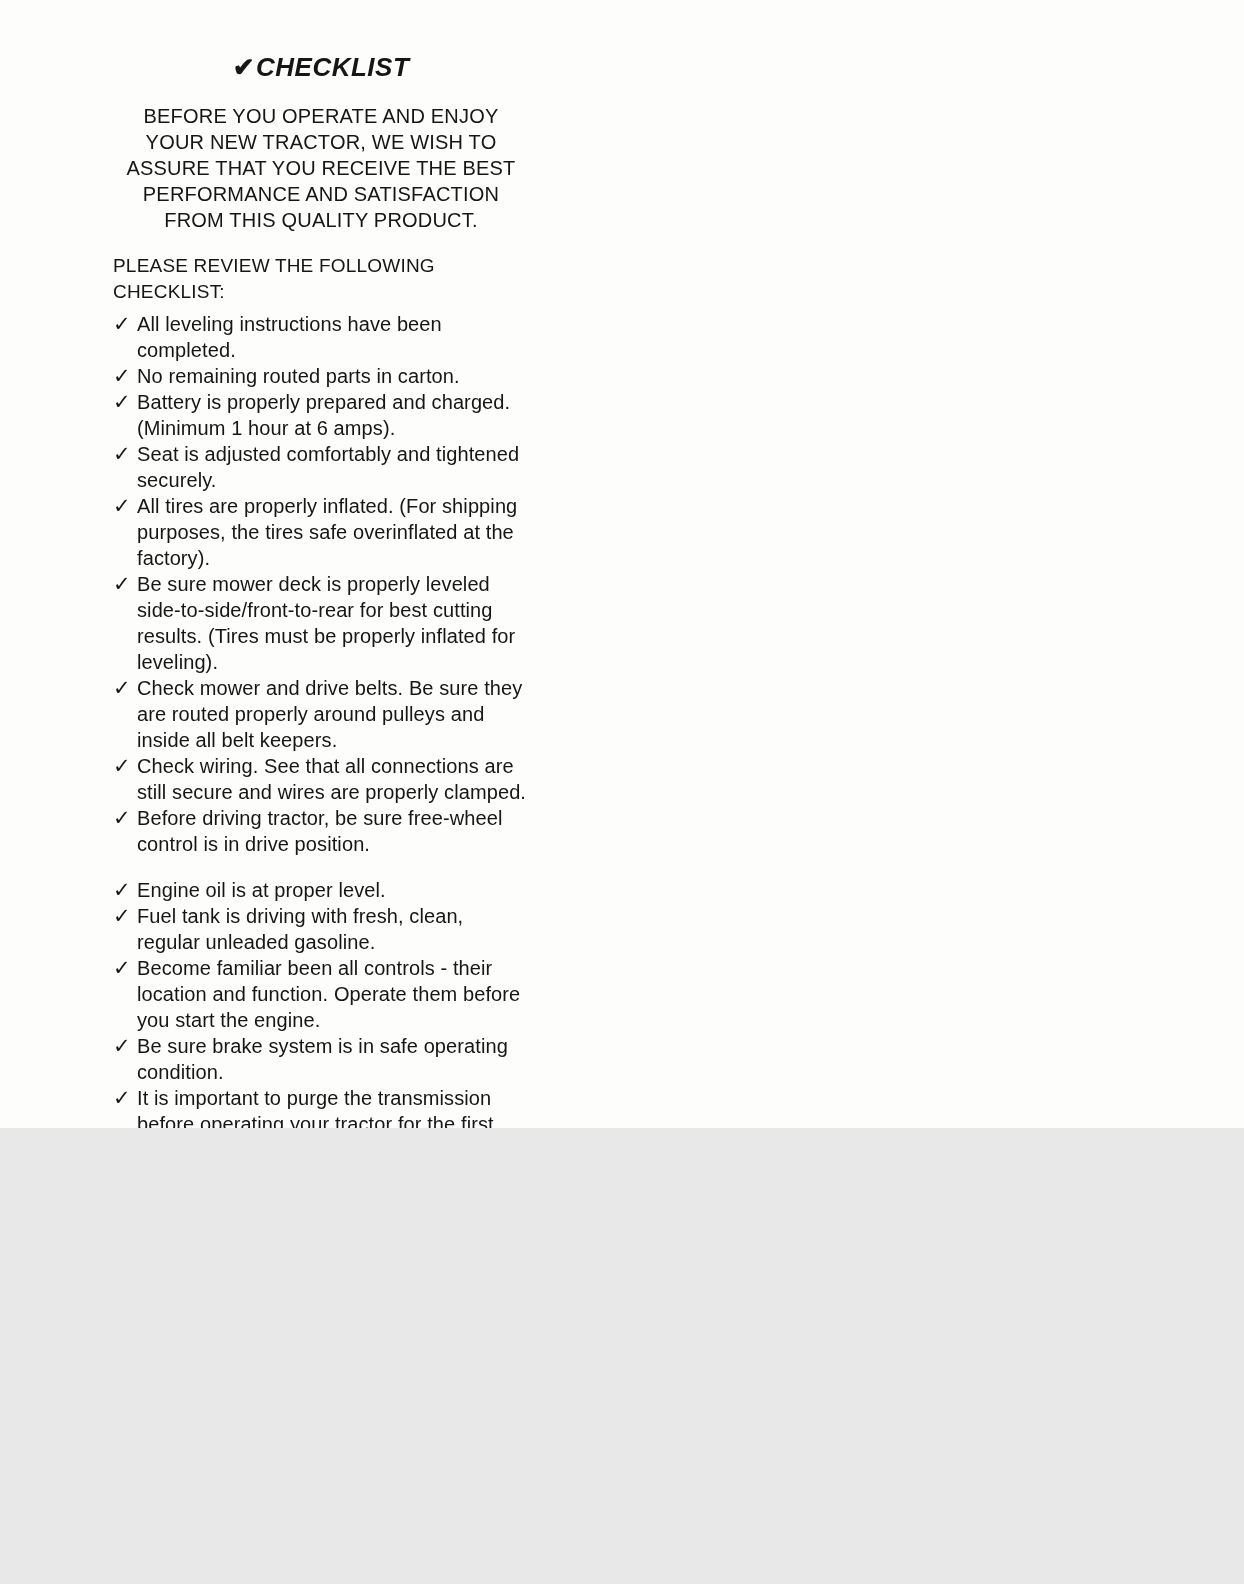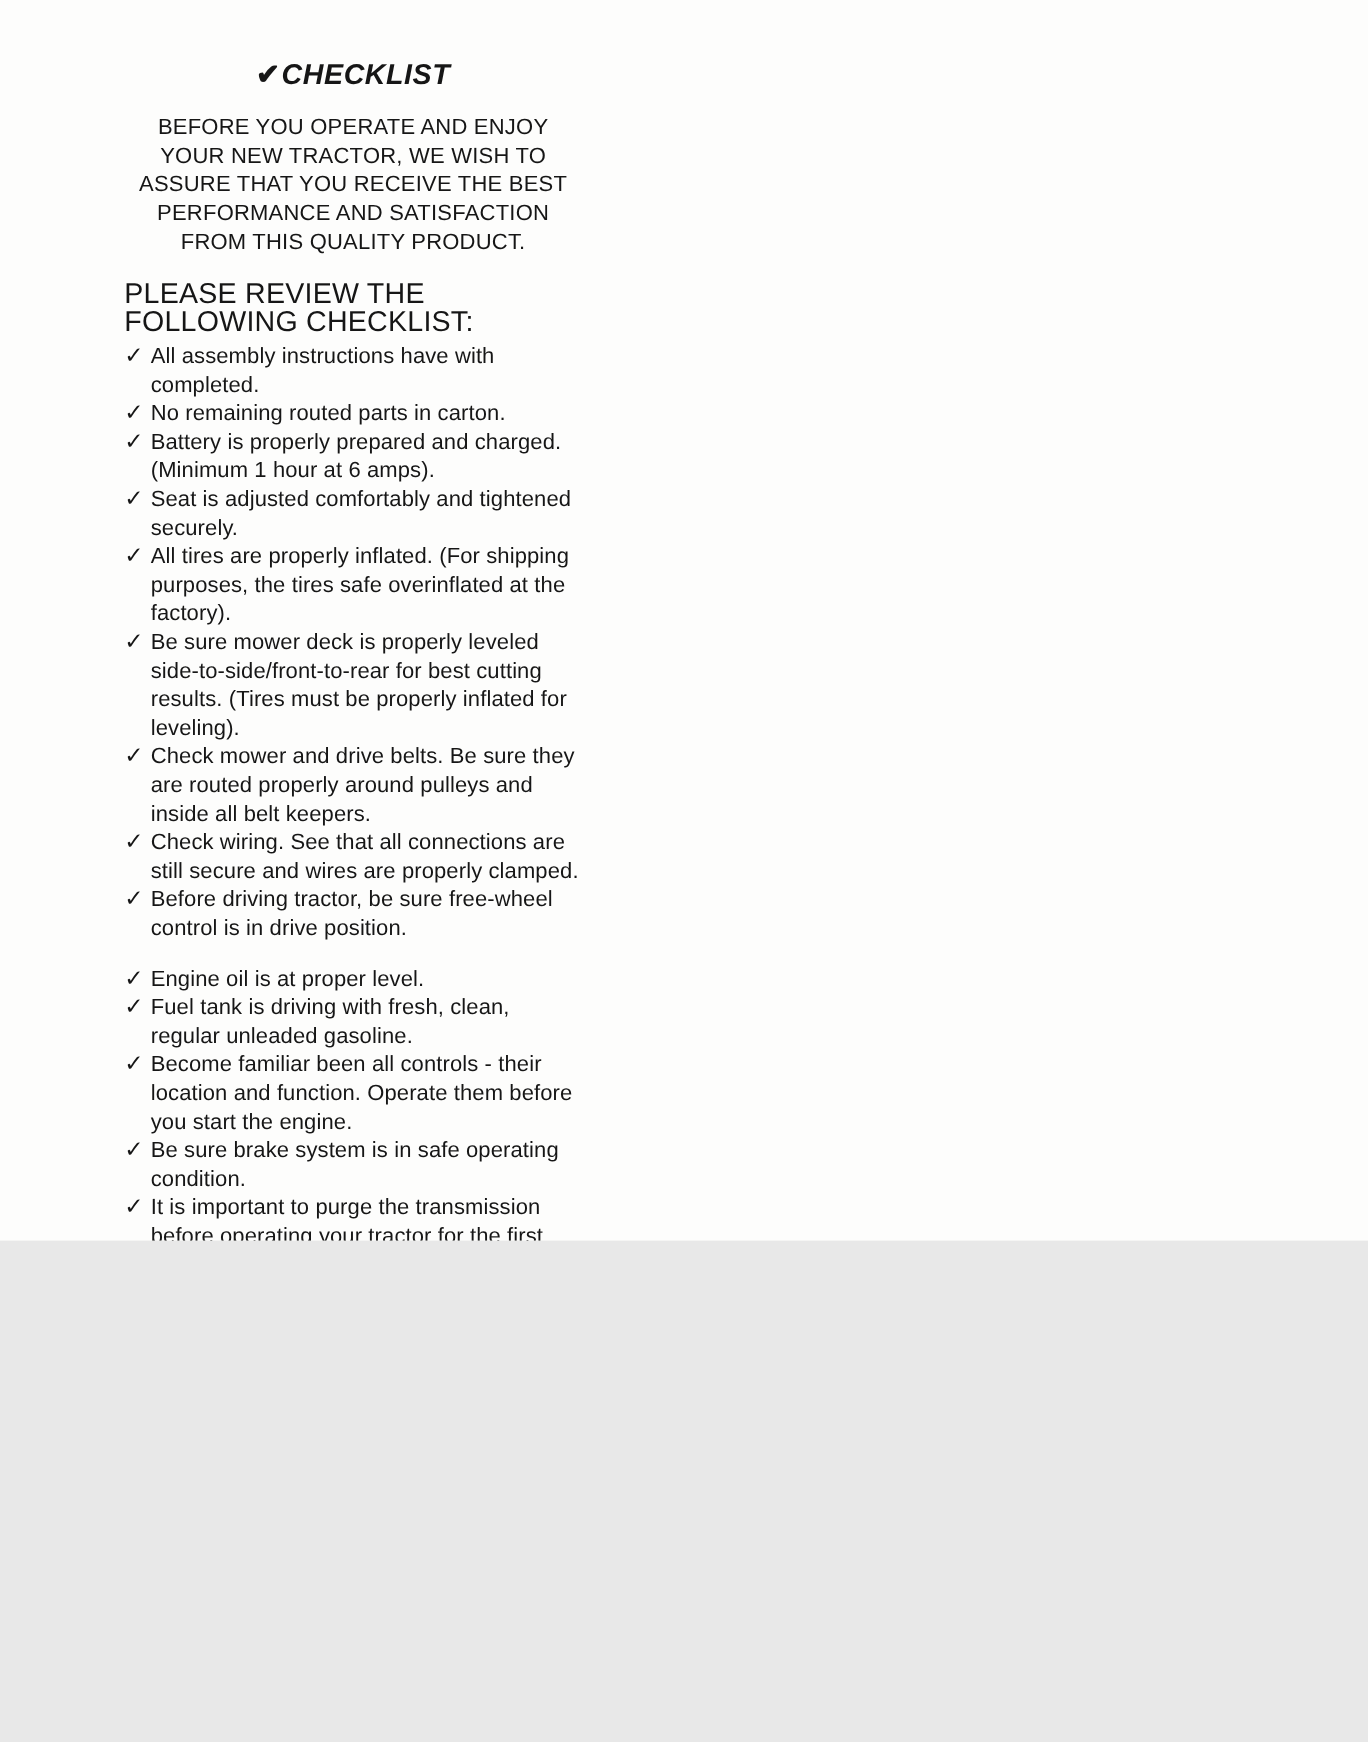--- a/index.html
+++ b/index.html
@@ -37,21 +37,21 @@
     margin-right: 1px;
   }
   .para {
     font-size: 20px;
     line-height: 26px;
     margin: 0 0 20px 0;
     letter-spacing: 0.2px;
     text-align: center;
   }
   .list-heading {
-    font-size: 26px;
+    font-size: 19px;
     line-height: 26px;
     margin: 0 0 6px 0;
     letter-spacing: 0.2px;
   }
   ul.checklist {
     list-style: none;
     margin: 0 0 20px 0;
     padding: 0;
   }
   ul.checklist li {
@@ -87,21 +87,21 @@
 
     <h1 class="doc-title"><span class="title-check">✔</span><span>CHECKLIST</span></h1>
 
     <p class="para">BEFORE YOU OPERATE AND ENJOY YOUR NEW TRACTOR, WE WISH TO ASSURE THAT YOU RECEIVE THE BEST PERFORMANCE AND SATISFACTION FROM THIS QUALITY PRODUCT.</p>
 
     <p class="list-heading">PLEASE REVIEW THE FOLLOWING CHECKLIST:</p>
 
     <ul class="checklist">
       <li>
         <span class="check">✓</span>
-        <span class="item-text">All assembly instructions have with completed.</span>
+        <span class="item-text">All leveling instructions have been completed.</span>
       </li>
       <li>
         <span class="check">✓</span>
         <span class="item-text">No remaining routed parts in carton.</span>
       </li>
       <li>
         <span class="check">✓</span>
         <span class="item-text">Battery is properly prepared and charged.  (Minimum 1 hour at 6 amps).</span>
       </li>
       <li>

